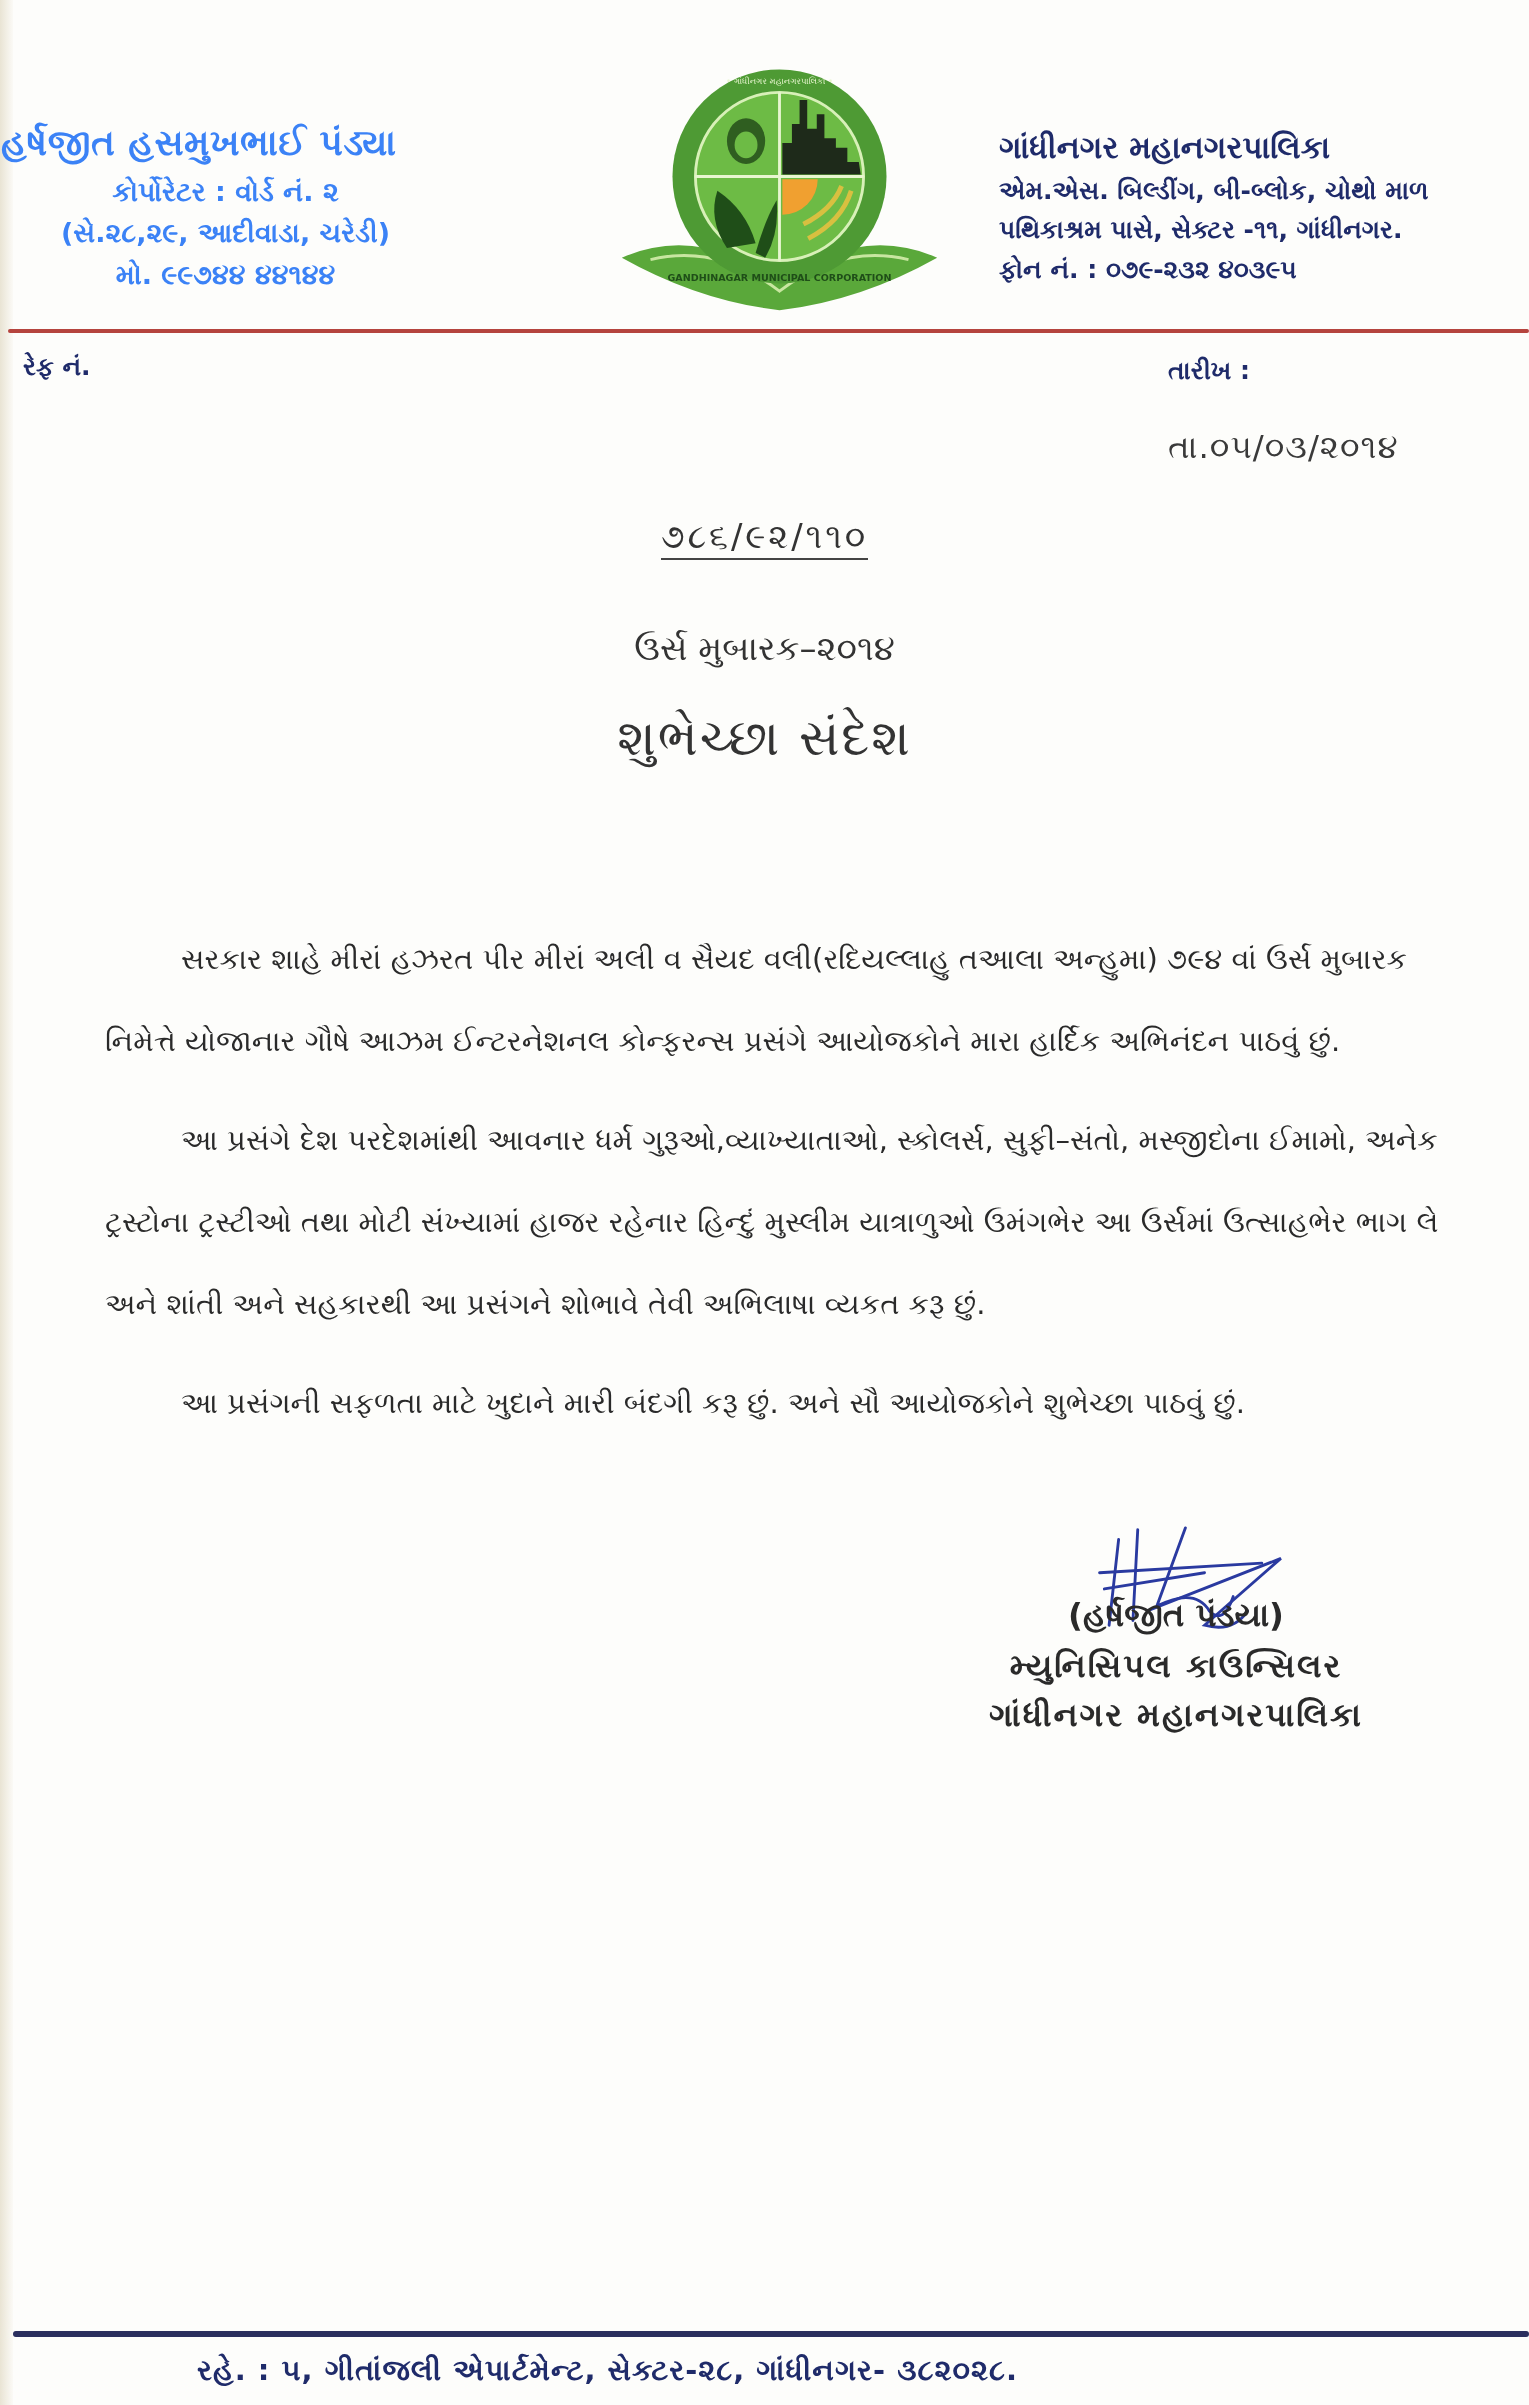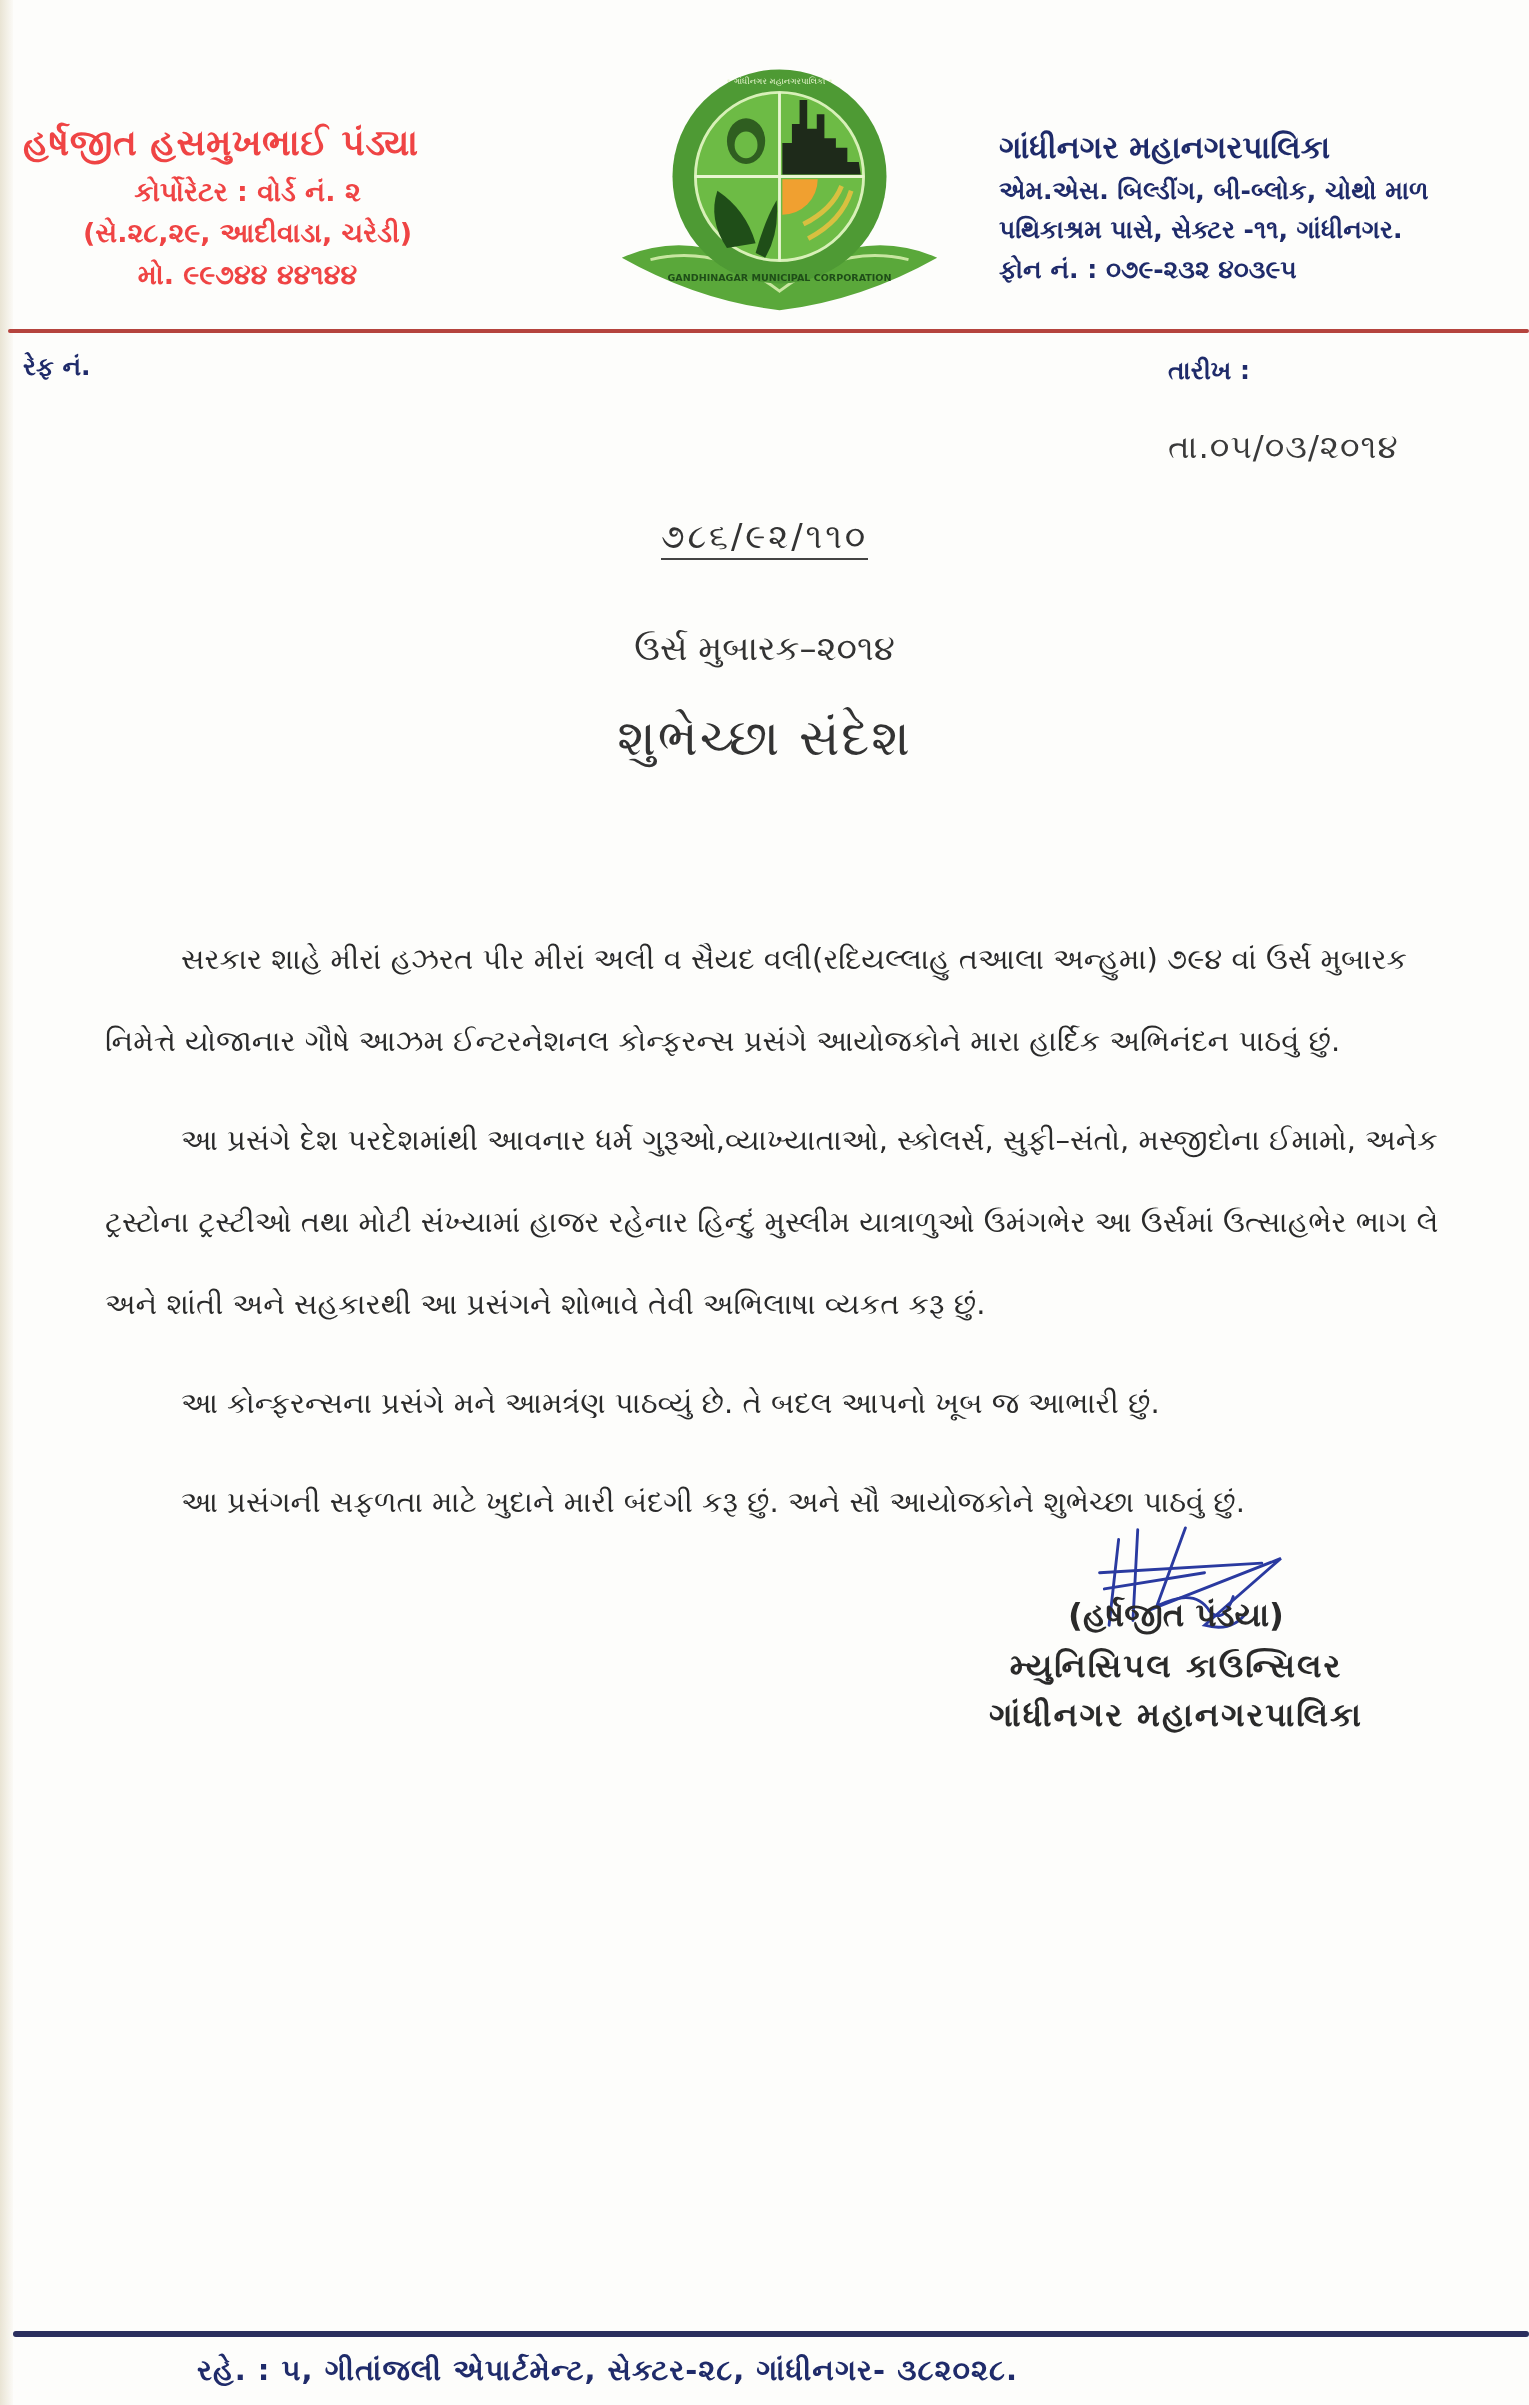--- a/index.html
+++ b/index.html
@@ -8,22 +8,22 @@
     background: #fdfdfb;
     font-family: "DejaVu Sans", "Liberation Sans", sans-serif;
     color: #2a2a2a;
   }
   .page-edge-left {
     position: absolute; left: 0; top: 0; width: 13.4px; height: 100%;
     background: linear-gradient(to right, #e9e4d4, #fbfaf6);
   }
   
   .hdr-left {
-    position: absolute; left: 23px; top: 122px; width: 449px;
-    color: #ef4444; font-weight: bold; text-align: center;
+    position: absolute; left: 1px; top: 122px; width: 449px;
+    color: #3b82f6; font-weight: bold; text-align: center;
   }
   .hdr-left .name { font-size: 36px; text-align: left; margin-bottom: 11.5px; letter-spacing: 0.5px; }
   .hdr-left .line { font-size: 27px; margin-bottom: 9.6px; }
   
   .hdr-right {
     position: absolute; left: 999px; top: 129px; width: 535px;
     color: #1f2b6a; font-weight: bold; white-space: nowrap; overflow: hidden;
   }
   .hdr-right .org { font-size: 31px; margin-bottom: 9.6px; }
   .hdr-right .line { font-size: 25px; margin-bottom: 9.6px; }
@@ -130,21 +130,20 @@
 
 <div class="center ref-number">
   <span>૭૮૬/૯૨/૧૧૦</span>
 </div>
 <div class="center subtitle">ઉર્સ મુબારક–૨૦૧૪</div>
 <div class="center title">શુભેચ્છા સંદેશ</div>
 
 <div class="body">
   <p>સરકાર શાહે મીરાં હઝરત પીર મીરાં અલી વ સૈયદ વલી(રદિયલ્લાહુ તઆલા અન્હુમા) ૭૯૪ વાં ઉર્સ મુબારક નિમેત્તે યોજાનાર ગૌષે આઝમ ઈન્ટરનેશનલ કોન્ફરન્સ પ્રસંગે આયોજકોને મારા હાર્દિક અભિનંદન પાઠવું છું.</p>
   <p>આ પ્રસંગે દેશ પરદેશમાંથી આવનાર ધર્મ ગુરૂઓ,વ્યાખ્યાતાઓ, સ્કોલર્સ, સુફી–સંતો, મસ્જીદોના ઈમામો, અનેક ટ્રસ્ટોના ટ્રસ્ટીઓ તથા મોટી સંખ્યામાં હાજર રહેનાર હિન્દું મુસ્લીમ યાત્રાળુઓ ઉમંગભેર આ ઉર્સમાં ઉત્સાહભેર ભાગ લે અને શાંતી અને સહકારથી આ પ્રસંગને શોભાવે તેવી અભિલાષા વ્યકત કરૂ છું.</p>
-  <p>આ કોન્ફરન્સના પ્રસંગે મને આમત્રંણ પાઠવ્યું છે. તે બદલ આપનો ખૂબ જ આભારી છું.</p>
   <p>આ પ્રસંગની સફળતા માટે ખુદાને મારી બંદગી કરૂ છું. અને સૌ આયોજકોને શુભેચ્છા પાઠવું છું.</p>
 </div>
 
 <div class="signature">
   <svg width="210" height="115" viewBox="0 0 220 120">
     <g stroke="#2a3aa0" stroke-width="3" fill="none" stroke-linecap="round">
       <path d="M30,20 L20,110"></path>
       <path d="M50,10 L45,105"></path>
       <path d="M10,55 L180,45"></path>
       <path d="M15,72 Q90,60 120,55"></path>

